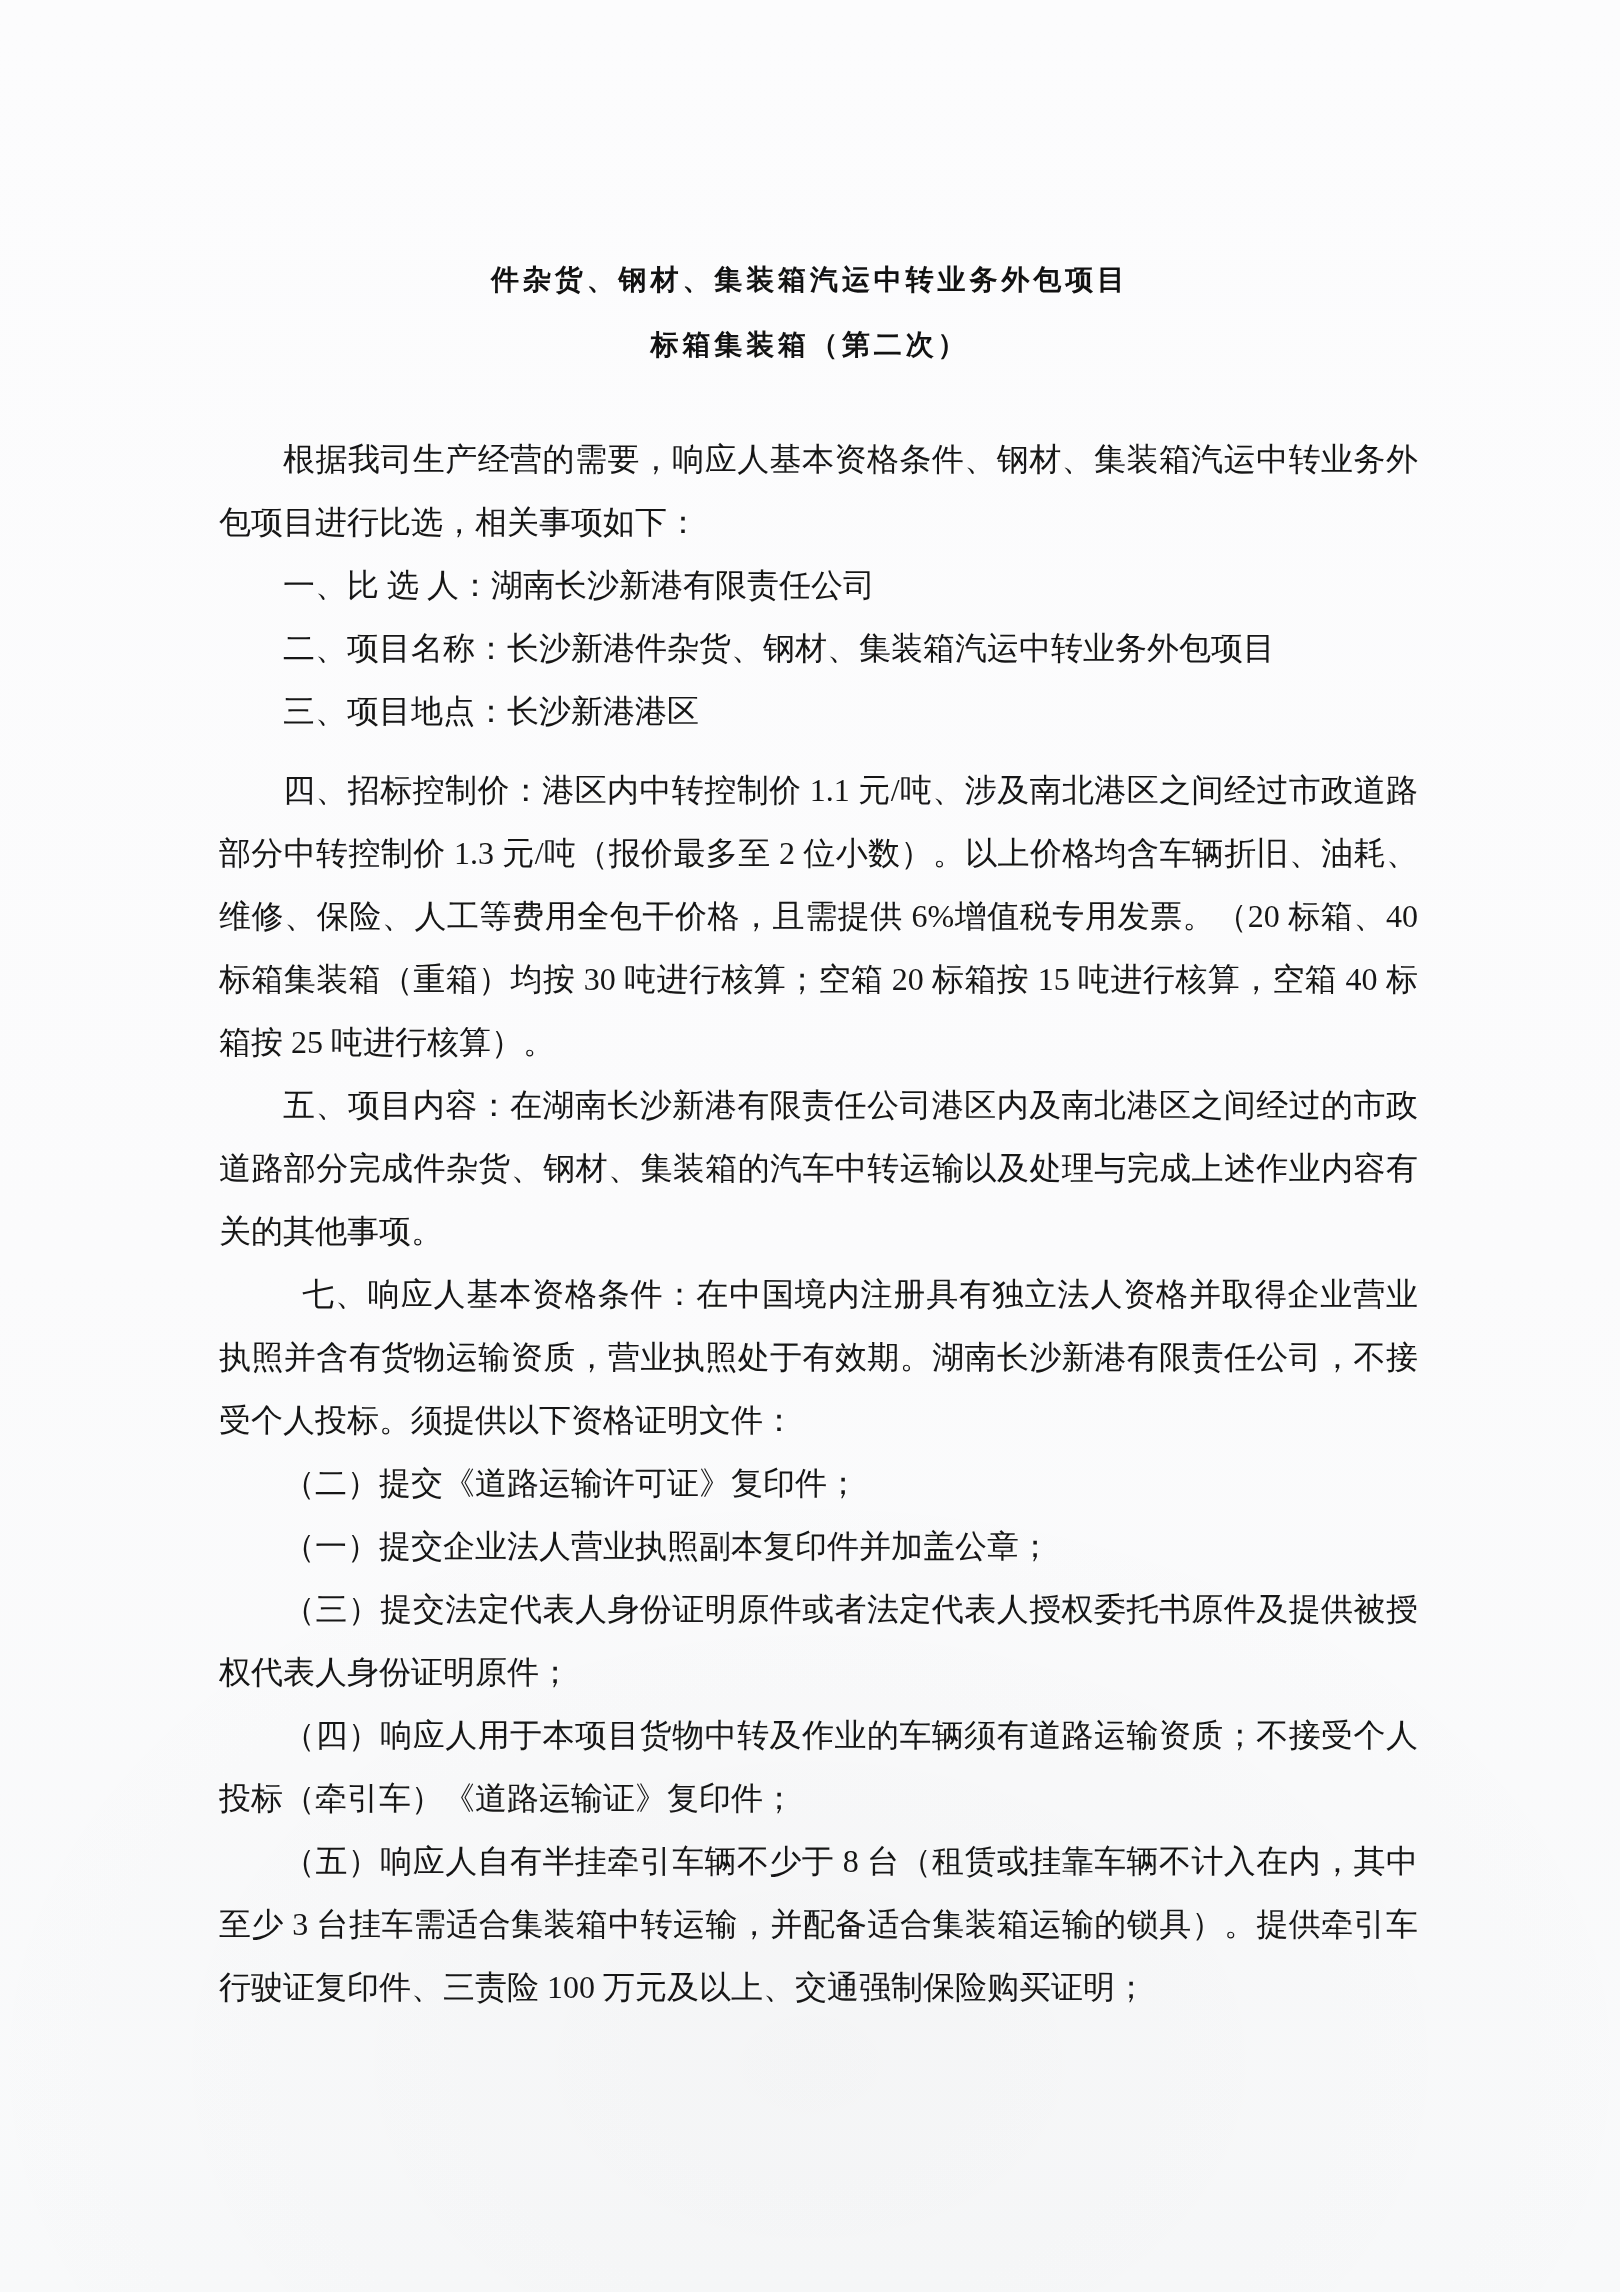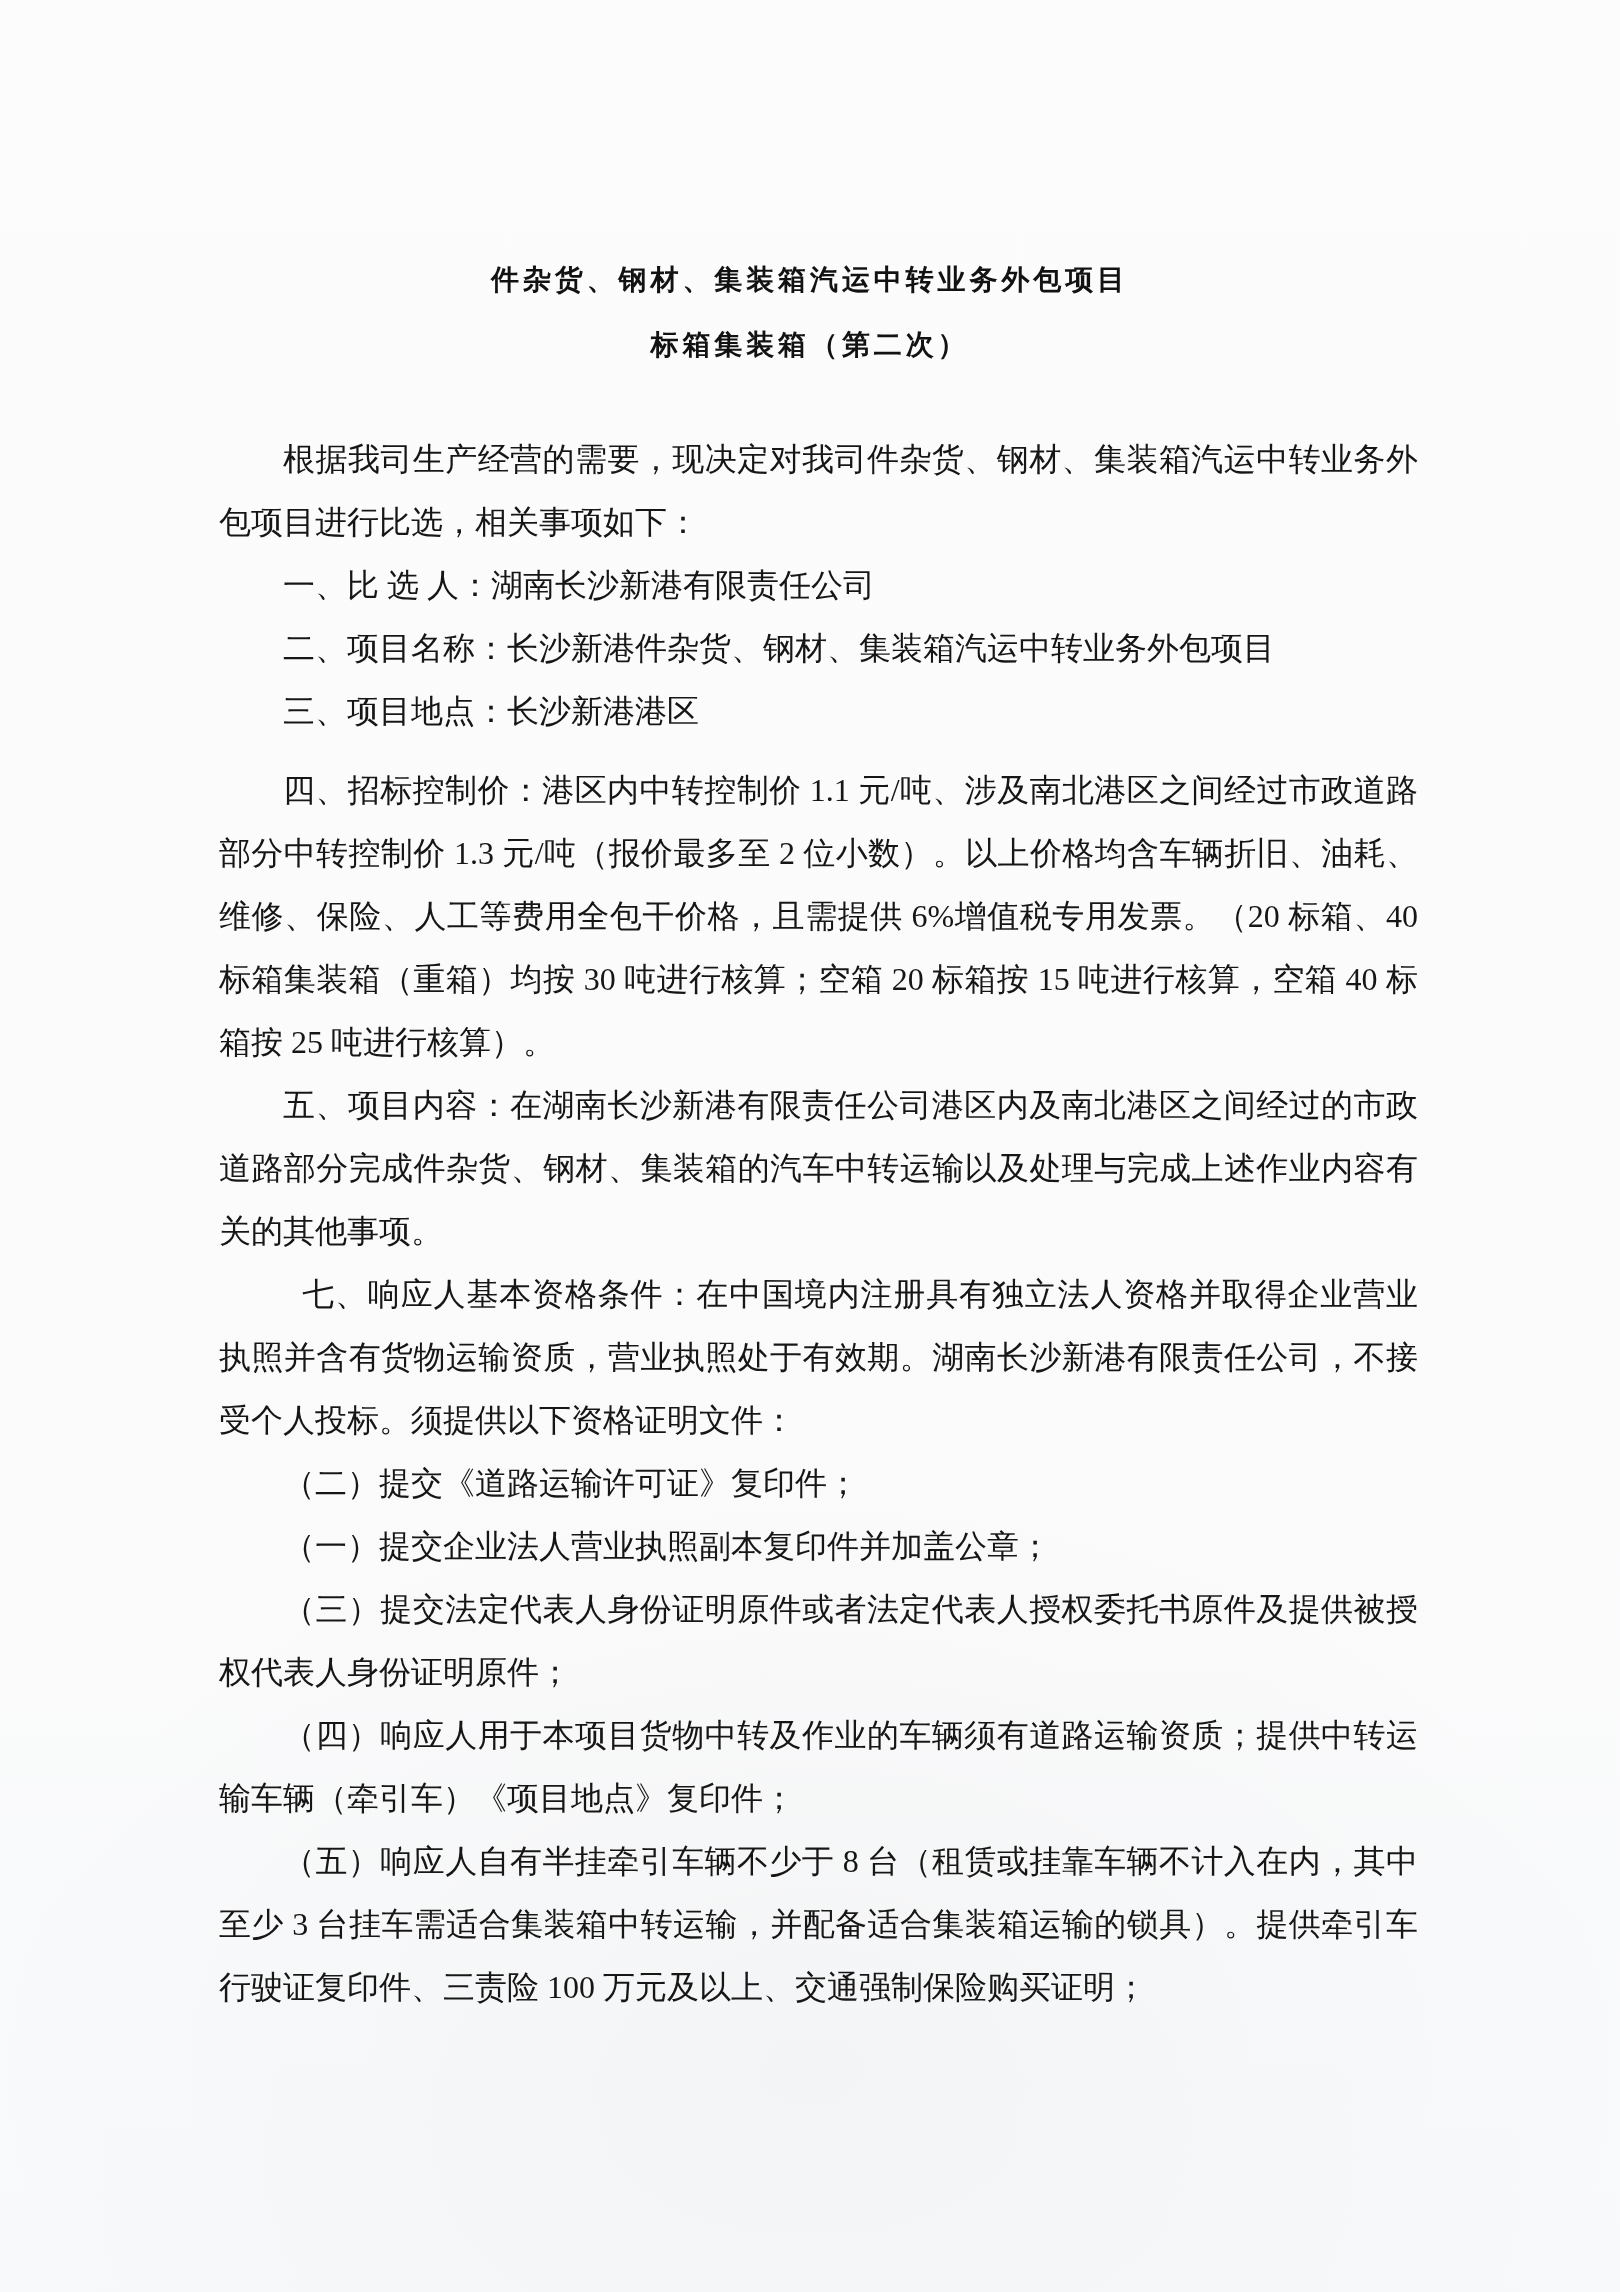--- a/index.html
+++ b/index.html
@@ -56,28 +56,28 @@
 <body>
 
 <div class="page">
 
   <h1 class="doc-title">
     <span>件杂货、钢材、集装箱汽运中转业务外包项目</span><br>
     <span>标箱集装箱（第二次）</span>
   </h1>
 
   <div class="doc-body">
-    <p>根据我司生产经营的需要，现决定对我司件杂货、钢材、集装箱汽运中转业务外包项目进行比选，相关事项如下：</p>
+    <p>根据我司生产经营的需要，响应人基本资格条件、钢材、集装箱汽运中转业务外包项目进行比选，相关事项如下：</p>
     <p>一、比 选 人：湖南长沙新港有限责任公司</p>
     <p>二、项目名称：长沙新港件杂货、钢材、集装箱汽运中转业务外包项目</p>
     <p>三、项目地点：长沙新港港区</p>
     <p class="space-before">四、招标控制价：港区内中转控制价 1.1 元/吨、涉及南北港区之间经过市政道路部分中转控制价 1.3 元/吨（报价最多至 2 位小数）。以上价格均含车辆折旧、油耗、维修、保险、人工等费用全包干价格，且需提供 6%增值税专用发票。（20 标箱、40 标箱集装箱（重箱）均按 30 吨进行核算；空箱 20 标箱按 15 吨进行核算，空箱 40 标箱按 25 吨进行核算）。</p>
     <p>五、项目内容：在湖南长沙新港有限责任公司港区内及南北港区之间经过的市政道路部分完成件杂货、钢材、集装箱的汽车中转运输以及处理与完成上述作业内容有关的其他事项。</p>
     <p class="indent-deep">七、响应人基本资格条件：在中国境内注册具有独立法人资格并取得企业营业执照并含有货物运输资质，营业执照处于有效期。湖南长沙新港有限责任公司，不接受个人投标。须提供以下资格证明文件：</p>
     <p>（二）提交《道路运输许可证》复印件；</p>
     <p>（一）提交企业法人营业执照副本复印件并加盖公章；</p>
     <p>（三）提交法定代表人身份证明原件或者法定代表人授权委托书原件及提供被授权代表人身份证明原件；</p>
-    <p>（四）响应人用于本项目货物中转及作业的车辆须有道路运输资质；提供中转运输车辆（牵引车）《项目地点》复印件；</p>
+    <p>（四）响应人用于本项目货物中转及作业的车辆须有道路运输资质；不接受个人投标（牵引车）《道路运输证》复印件；</p>
     <p>（五）响应人自有半挂牵引车辆不少于 8 台（租赁或挂靠车辆不计入在内，其中至少 3 台挂车需适合集装箱中转运输，并配备适合集装箱运输的锁具）。提供牵引车行驶证复印件、三责险 100 万元及以上、交通强制保险购买证明；</p>
   </div>
 
 </div>
 
 
 </body></html>

